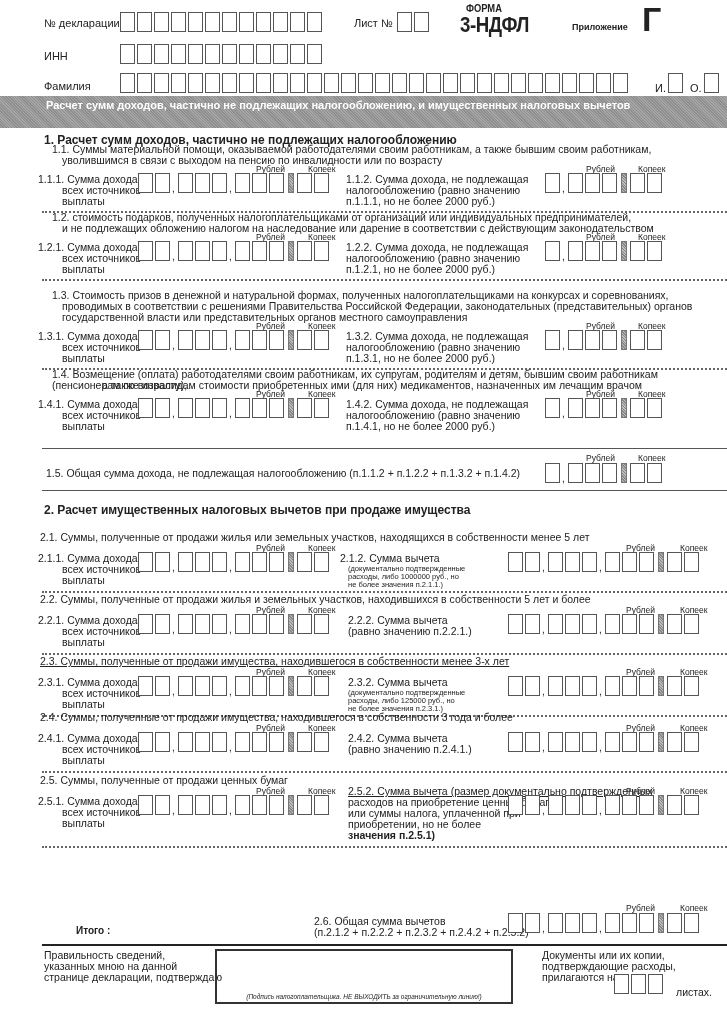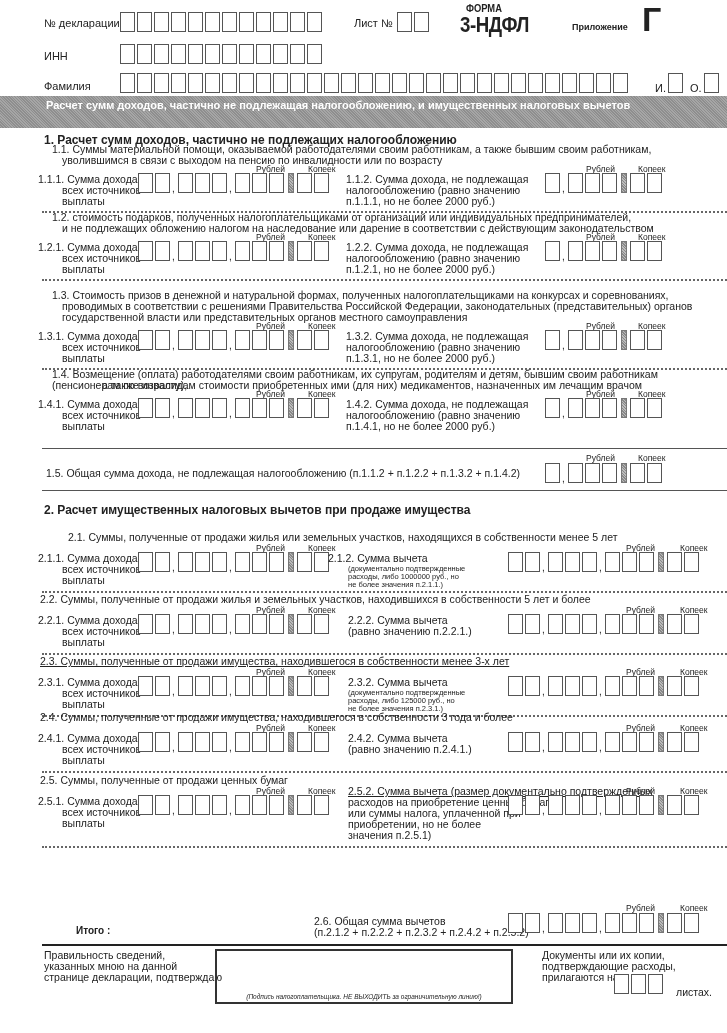--- a/index.html
+++ b/index.html
@@ -101,21 +101,21 @@
 <div class="abs hdrlbl" style="left:655px;top:82px;">И.</div>
 <div class="abs cells" style="left:668px;top:73px;">
     <span class="cell"></span>
   </div>
 <div class="abs hdrlbl" style="left:690px;top:82px;">О.</div>
 <div class="abs cells" style="left:704px;top:73px;">
     <span class="cell"></span>
   </div>
 
 <div class="abs banner">
-  <div>Расчет сумм доходов, частично не подлежащая налогообложению, и имущественных налоговых вычетов</div>
+  <div>Расчет сумм доходов, частично не подлежащих налогообложению, и имущественных налоговых вычетов</div>
 </div>
 
 <div class="abs sec-title" style="left:44px;top:133px;">1. Расчет сумм доходов, частично не подлежащих налогообложению</div>
 <div id="s1"></div>
 
 <div class="abs solid" style="top:448px;"></div>
 <div class="abs txt" style="left:46px;top:468px;">1.5. Общая сумма дохода, не подлежащая налогообложению (п.1.1.2 + п.1.2.2 + п.1.3.2 + п.1.4.2)</div>
 <div class="abs lblRK" style="left:586px;top:453px;">Рублей</div>
 <div class="abs lblRK" style="left:638px;top:453px;">Копеек</div>
 <div class="abs cells" style="left:545px;top:463px;">
@@ -320,42 +320,42 @@
 <div class="abs cells" style="left:545px;top:398px;">
     <span class="cell"></span>
     <span class="comma">,</span>
     <span class="cell"></span>
     <span class="cell"></span>
     <span class="cell"></span>
     <span class="shade"></span>
     <span class="cell"></span>
     <span class="cell"></span>
   </div>
-<div class="abs txt" style="left:40px;top:532px;margin-left:28px;">2.1. Суммы, полученные от продажи жилья или земельных участков, находящихся в собственности менее 5 лет</div>
+<div class="abs txt" style="left:40px;top:532px;">2.1. Суммы, полученные от продажи жилья или земельных участков, находящихся в собственности менее 5 лет</div>
 <div class="abs txt" style="left:38px;top:553px;">2.1.1. Сумма дохода от</div>
 <div class="abs txt" style="left:62px;top:564px;">всех источников</div>
 <div class="abs txt" style="left:62px;top:575px;">выплаты</div>
 <div class="abs lblRK" style="left:256px;top:543px;">Рублей</div>
 <div class="abs lblRK" style="left:308px;top:543px;">Копеек</div>
 <div class="abs cells" style="left:138px;top:552px;">
     <span class="cell"></span>
     <span class="cell"></span>
     <span class="comma">,</span>
     <span class="cell"></span>
     <span class="cell"></span>
     <span class="cell"></span>
     <span class="comma">,</span>
     <span class="cell"></span>
     <span class="cell"></span>
     <span class="cell"></span>
     <span class="shade"></span>
     <span class="cell"></span>
     <span class="cell"></span>
   </div>
-<div class="abs txt" style="left:328px;top:553px;text-align:center;">2.1.2. Сумма вычета</div>
+<div class="abs txt" style="left:340px;top:553px;text-align:center;">2.1.2. Сумма вычета</div>
 <div class="abs small" style="left:348px;top:565px;">(документально подтвержденные</div>
 <div class="abs small" style="left:348px;top:573px;">расходы, либо 1000000 руб., но</div>
 <div class="abs small" style="left:348px;top:581px;">не более значения п.2.1.1.)</div>
 <div class="abs lblRK" style="left:626px;top:543px;">Рублей</div>
 <div class="abs lblRK" style="left:680px;top:543px;">Копеек</div>
 <div class="abs cells" style="left:508px;top:552px;">
     <span class="cell"></span>
     <span class="cell"></span>
     <span class="comma">,</span>
     <span class="cell"></span>
@@ -513,21 +513,21 @@
     <span class="cell"></span>
     <span class="cell"></span>
     <span class="shade"></span>
     <span class="cell"></span>
     <span class="cell"></span>
   </div>
 <div class="abs txt" style="left:348px;top:786px;text-decoration:underline;">2.5.2. Сумма вычета (размер документально подтвержденных</div>
 <div class="abs txt" style="left:348px;top:797px;">расходов на приобретение ценных бумаг,</div>
 <div class="abs txt" style="left:348px;top:808px;">или суммы налога, уплаченной при</div>
 <div class="abs txt" style="left:348px;top:819px;">приобретении, но не более</div>
-<div class="abs txt" style="left:348px;top:830px;">значения п.2.5.1)</div>
+<div class="abs txt" style="left:348px;top:830px;font-weight:bold;">значения п.2.5.1)</div>
 <div class="abs lblRK" style="left:626px;top:786px;">Рублей</div>
 <div class="abs lblRK" style="left:680px;top:786px;">Копеек</div>
 <div class="abs cells" style="left:508px;top:795px;">
     <span class="cell"></span>
     <span class="cell"></span>
     <span class="comma">,</span>
     <span class="cell"></span>
     <span class="cell"></span>
     <span class="cell"></span>
     <span class="comma">,</span>

